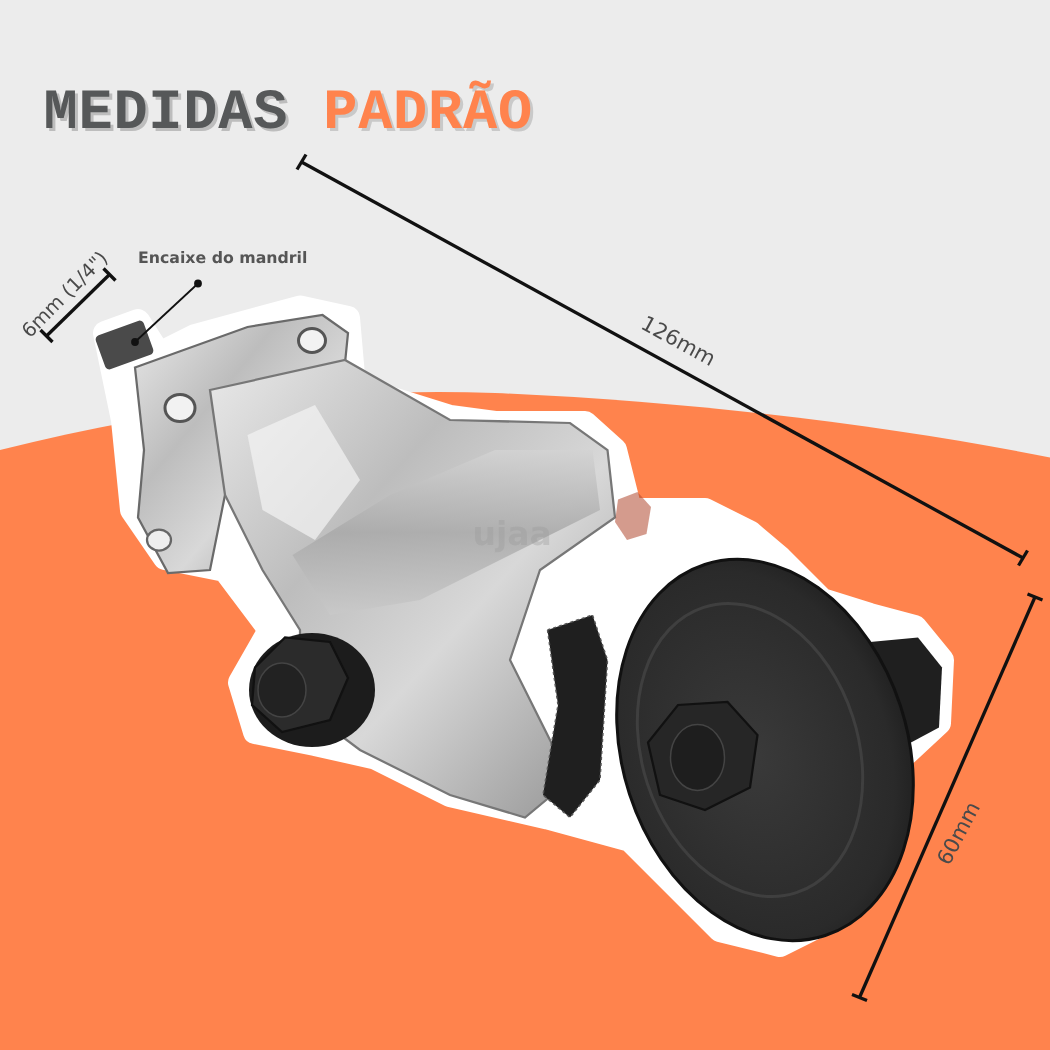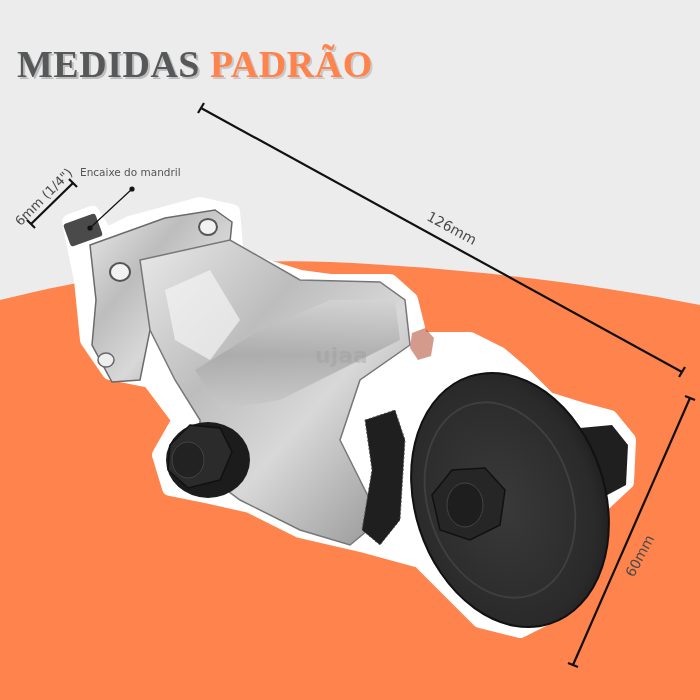--- a/index.html
+++ b/index.html
@@ -1,29 +1,29 @@
 <!DOCTYPE html>
 <html><head>
 <meta charset="utf-8">
 <style>
   html, body { margin:0; padding:0; }
   body { width:700px; height:700px; overflow:hidden; background:#ececec; position:relative; font-family:"DejaVu Sans", sans-serif; }
   .canvas { position:absolute; left:0; top:0; width:700px; height:700px; }
   .title {
-    position:absolute; left:13px; top:35px; margin:4px;
-    font-family:Liberation Serif, serif; font-weight:900; font-size:38px; letter-spacing:0.5px;
+    position:absolute; left:13px; top:35px; margin:16px;
+    font-family:Liberation Mono, monospace; font-weight:900; font-size:38px; letter-spacing:0.5px;
     line-height:50px; white-space:nowrap;
   }
   .title .w1 { color:#565859; text-shadow:2px 2px 0 #bdbdbd; }
   .title .w2 { color:#ff834d; text-shadow:2px 2px 0 #c9c9c9; }
   .label {
     position:absolute; color:#4a4a4a; white-space:nowrap;
     font-family:"DejaVu Sans", sans-serif; transform-origin:left top;
   }
-  .lbl-chuck { left:80px; top:166px; font-size:10.5px; color:#555; }
+  .lbl-chuck { left:92px; top:166px; font-size:10.5px; color:#555;font-weight:bold; }
   .lbl-6mm { left:12px; top:218px; font-size:13px; transform:rotate(-45deg); }
   .lbl-126 { left:432px; top:208px; font-size:14px; transform:rotate(28.5deg); }
   .lbl-60 { left:622px; top:572px; font-size:14px; transform:rotate(-62deg); }
 </style>
 </head>
 <body>
 
 <svg class="canvas" viewBox="0 0 700 700" xmlns="http://www.w3.org/2000/svg">
 
   <path d="M0,300 C120,270 230,258 330,262 C470,268 600,285 700,305 L700,700 L0,700 Z" fill="#ff834d"></path>

